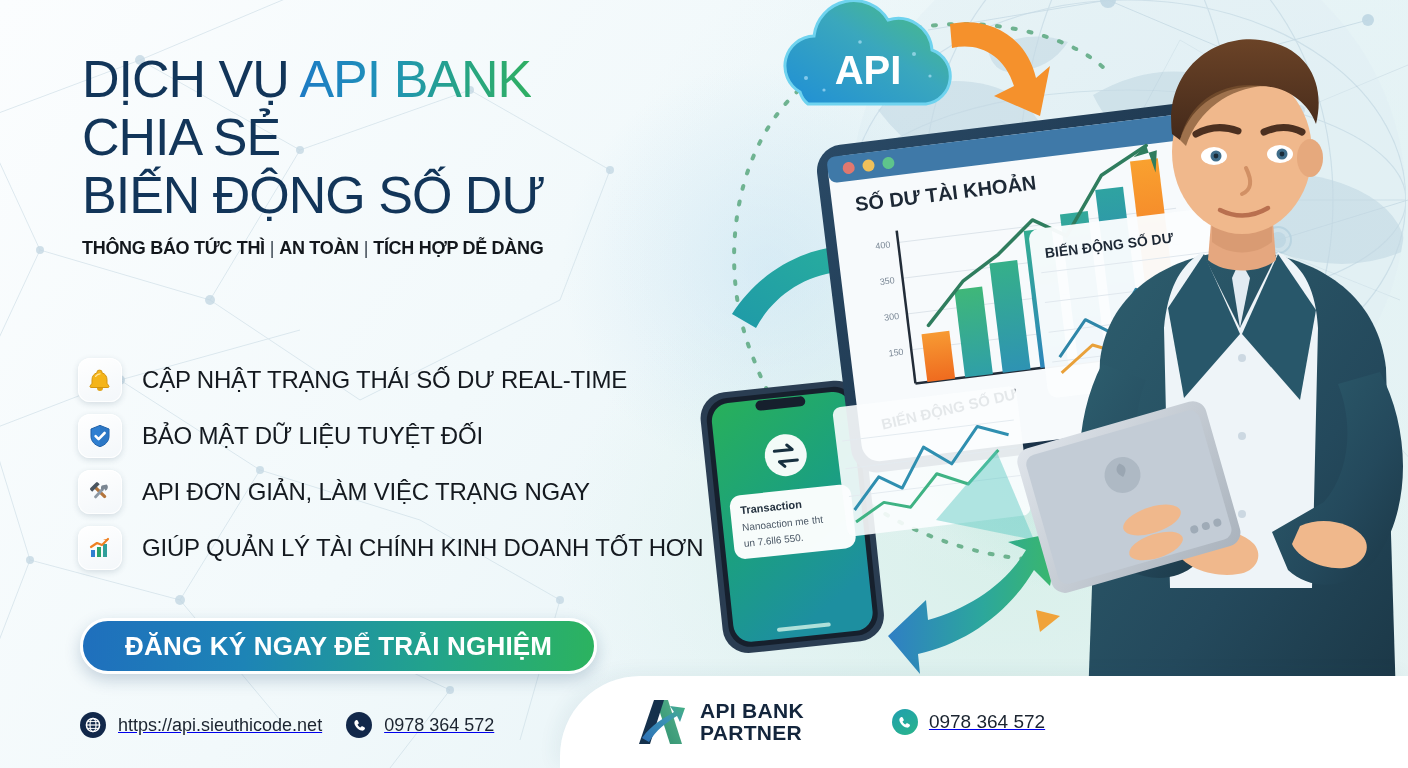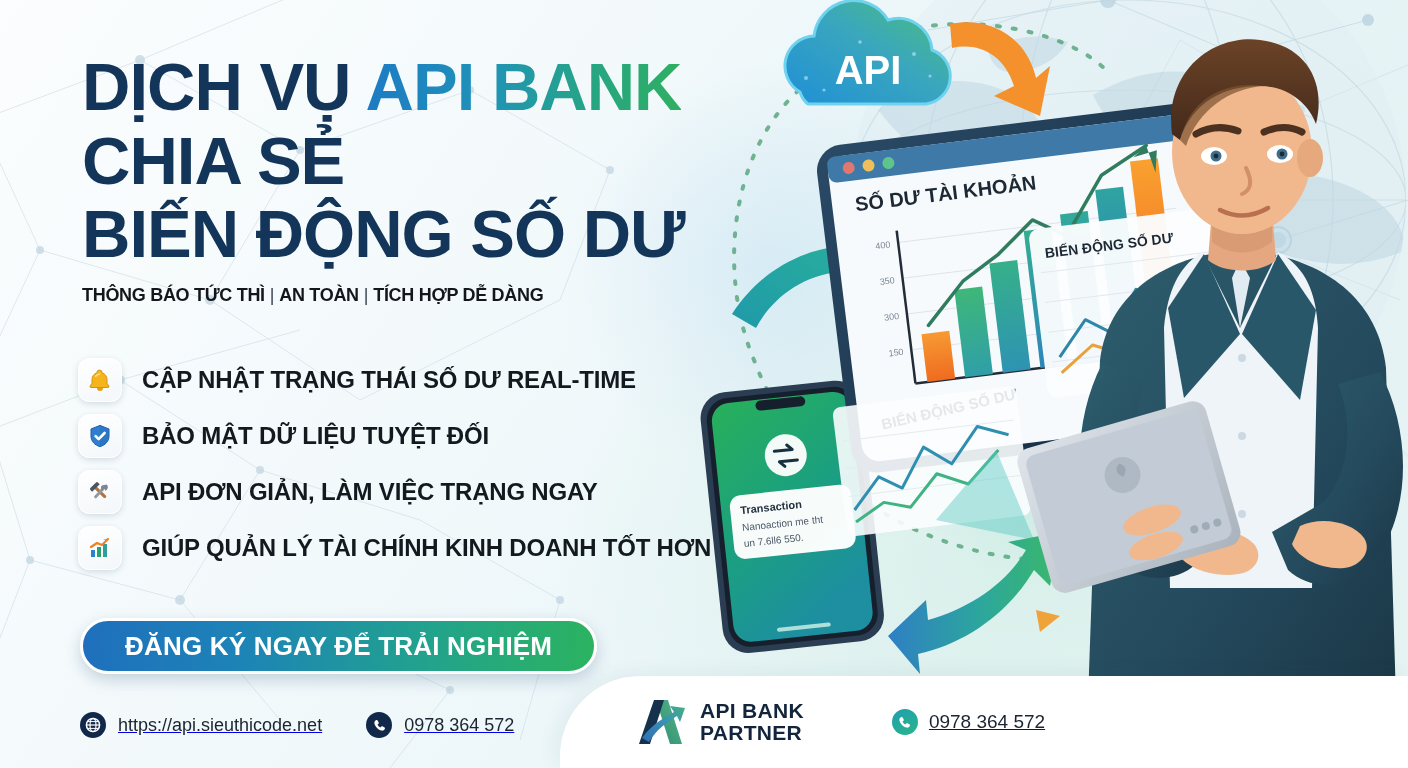--- a/index.html
+++ b/index.html
@@ -37,22 +37,22 @@
     position:absolute; left:560px; top:60px;
     width:420px; height:420px; border-radius:50%;
     background:radial-gradient(circle, rgba(176,215,238,.35) 0%, rgba(176,215,238,0) 70%);
     pointer-events:none;
   }
 
   
   .copy { position:absolute; left:82px; top:52px; width:640px; }
 
   .headline {
-    font-weight:bold;
-    font-size:67px;
+    font-weight:normal;
+    font-size:52px;
     line-height:1.04;
     letter-spacing:-1px;
     color:#123559;
     white-space:nowrap;
   }
   .headline .grad {
     background:linear-gradient(90deg,#1d7bc4 0%, #1f93b8 38%, #27a583 72%, #2faf62 100%);
     -webkit-background-clip:text; background-clip:text;
     color:transparent;
   }
@@ -79,21 +79,21 @@
   .feat-icon {
     width:44px; height:44px;
     border-radius:12px;
     background:linear-gradient(160deg,#ffffff 0%,#f3f7fa 100%);
     box-shadow:0 2px 6px rgba(30,60,90,.16), 0 0 0 1px rgba(255,255,255,.9) inset;
     display:flex; align-items:center; justify-content:center;
     flex:0 0 44px;
     margin-right:20px;
   }
   .feat-label {
-    font-size:24px; font-weight:bold;
+    font-size:24px; font-weight:normal;
     color:#14191f; letter-spacing:-.2px;
     white-space:nowrap;
   }
 
   
   .cta-wrap { position:absolute; left:80px; top:618px; }
   .cta {
     display:inline-flex; align-items:center; justify-content:center;
     height:56px; padding:0 42px;
     border-radius:30px;
@@ -102,21 +102,21 @@
     color:#ffffff;
     font-size:26px; font-weight:bold; letter-spacing:.2px;
     box-shadow:0 6px 16px rgba(25,70,110,.22);
     cursor:pointer;
     white-space:nowrap;
   }
 
   
   .contact-left {
     position:absolute; left:80px; top:712px;
-    display:flex; align-items:center; gap:44px;
+    display:flex; align-items:center; gap:24px;
   }
   .contact-item { display:flex; align-items:center; gap:12px; }
   .contact-item .txt { font-size:18px; color:#1b2430; white-space:nowrap; }
   .cdot {
     width:26px; height:26px; border-radius:50%;
     background:#12284a; display:flex; align-items:center; justify-content:center;
     flex:0 0 26px;
   }
 
   

